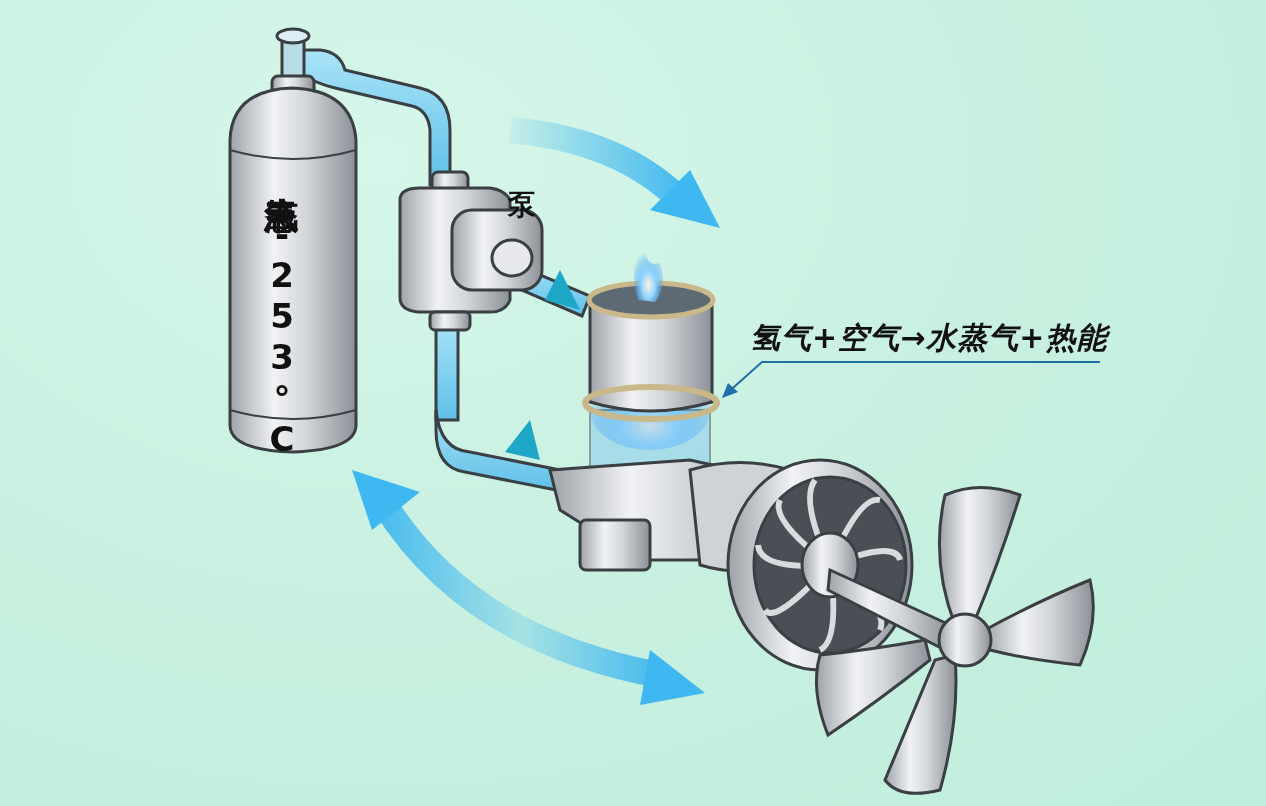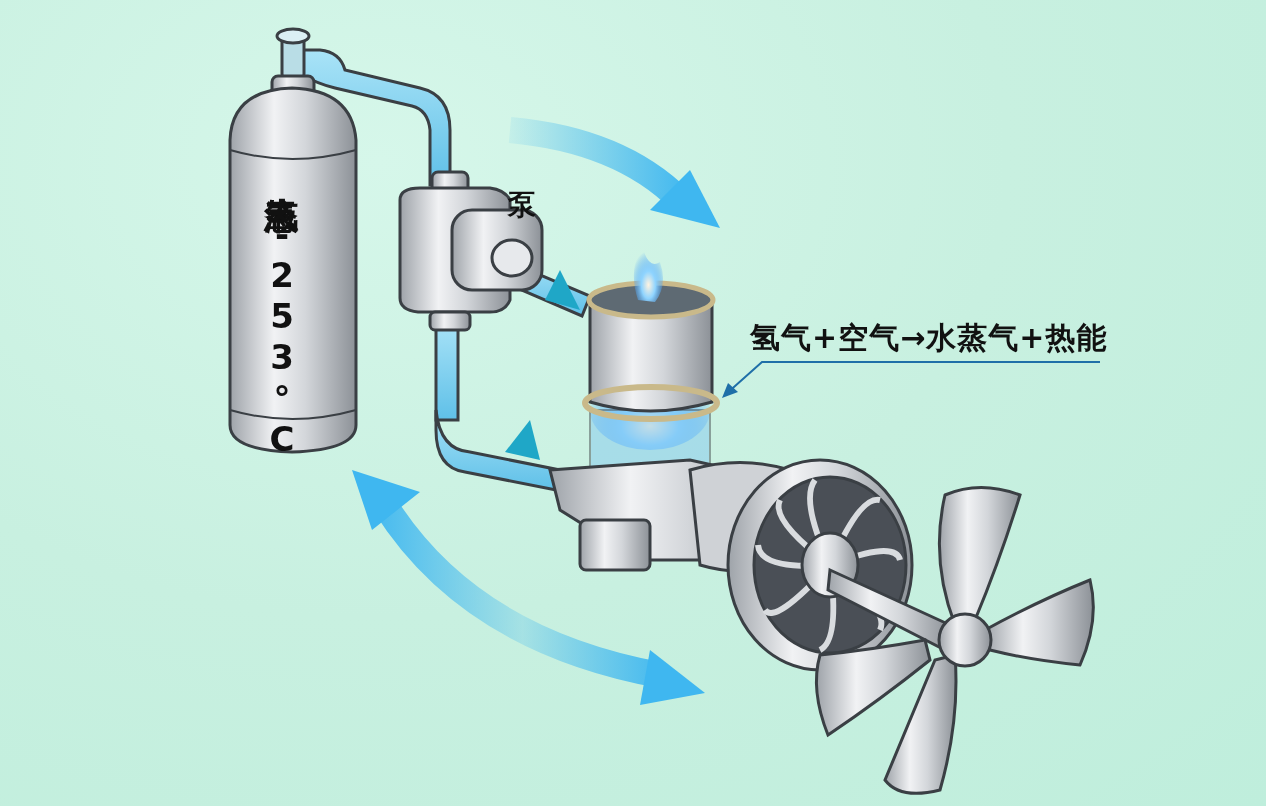--- a/index.html
+++ b/index.html
@@ -4,21 +4,21 @@
 <style>
   html, body { margin:0; padding:0; }
   body { width:1266px; height:806px; overflow:hidden; background:#cdf3e4; font-family:"DejaVu Sans", sans-serif; }
   .stage { position:relative; width:1266px; height:806px;
     background: radial-gradient(ellipse at 30% 20%, #d6f7ea 0%, #c8f0e0 50%, #bfeedc 100%); }
   svg.diagram { position:absolute; left:0; top:0; }
   .label { position:absolute; color:#111; font-weight:bold; }
   .tank-label { left:262px; top:170px; width:40px; font-size:34px; line-height:40px;
      writing-mode: vertical-rl; text-orientation: upright; letter-spacing:1px; }
   .pump-label { left:508px; top:186px; font-size:28px; }
-  .reaction-label { left:750px; top:318px; font-size:30px; letter-spacing:1px; }
+  .reaction-label { left:750px; top:318px; font-size:30px; letter-spacing:1px;font-style:italic; }
 </style>
 </head>
 <body>
 
 <div class="stage">
 <svg class="diagram" width="1266" height="806" viewBox="0 0 1266 806">
   <defs>
     <linearGradient id="metal" x1="0" x2="1">
       <stop offset="0" stop-color="#9ea3a9"></stop>
           <stop offset="0.35" stop-color="#f1f2f4"></stop>

